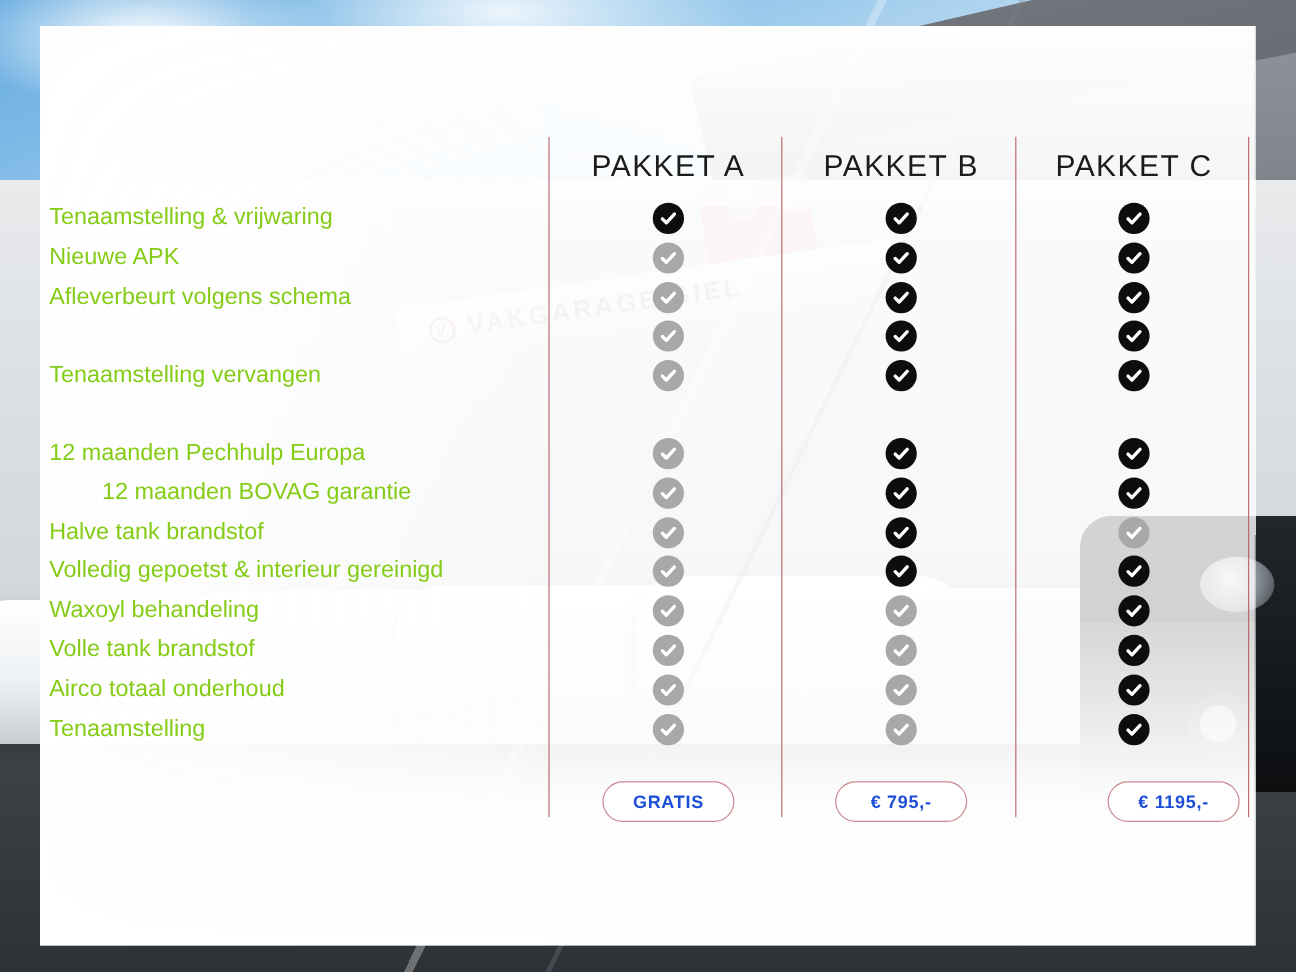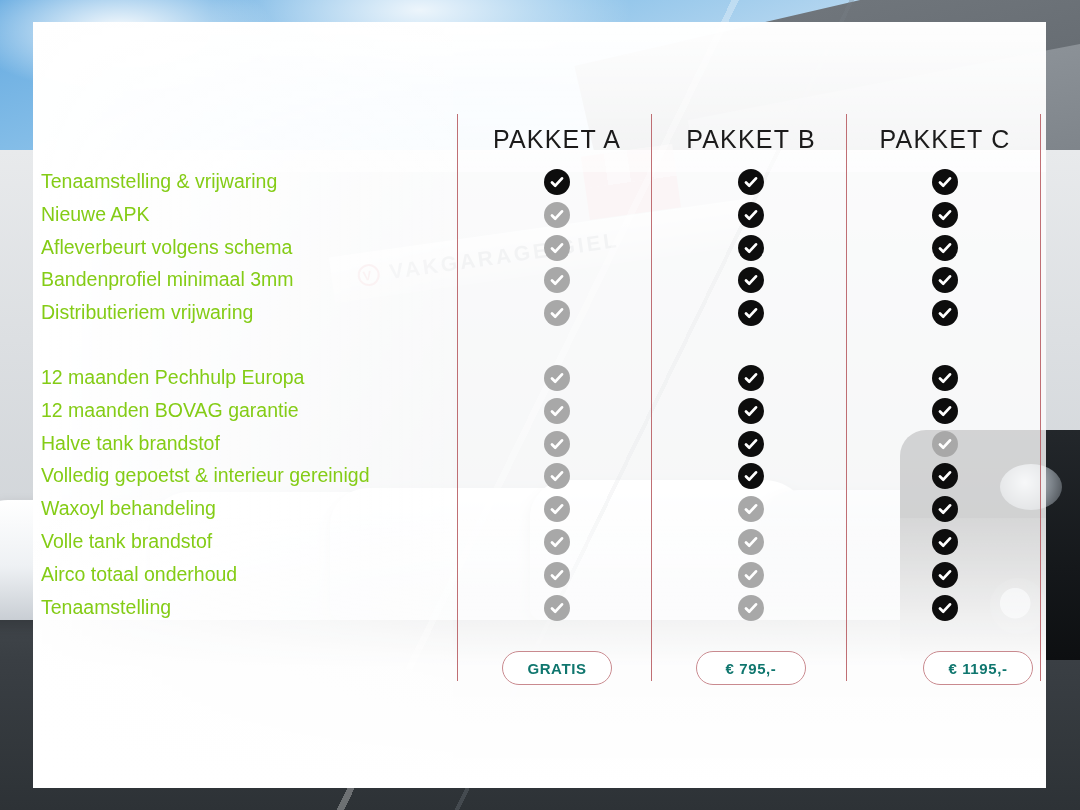--- a/index.html
+++ b/index.html
@@ -177,21 +177,21 @@
   .price {
     position:absolute;
     height:34px;
     border:1.3px solid #c98a8f;
     border-radius:18px;
     background:#ffffff;
     display:flex; align-items:center; justify-content:center;
     font-size:15px;
     font-weight:bold;
     letter-spacing:.6px;
-    color:#0f766e;
+    color:#1d4ed8;
     white-space:nowrap;
   }
 </style>
 </head>
 <body>
 
 <div id="stage">
 
   <div class="bg">
     <div class="bg-sky"></div>
@@ -270,37 +270,36 @@
       <div class="mark on" style="left: 738px; top: 234.6px;">
         <svg viewBox="0 0 24 24" aria-hidden="true">
           <path d="M4.5 12.6 L9.4 17.5 L19.5 6.6" fill="none" stroke="#ffffff" stroke-width="4.2" stroke-linecap="round" stroke-linejoin="round"></path>
         </svg>
       </div>
       <div class="mark on" style="left: 932px; top: 234.6px;">
         <svg viewBox="0 0 24 24" aria-hidden="true">
           <path d="M4.5 12.6 L9.4 17.5 L19.5 6.6" fill="none" stroke="#ffffff" stroke-width="4.2" stroke-linecap="round" stroke-linejoin="round"></path>
         </svg>
       </div>
-      <div class="feat" style="top: 270.4px;">Bandenprofiel minimaal 3mm</div>
       <div class="mark off" style="left: 544px; top: 267.4px;">
         <svg viewBox="0 0 24 24" aria-hidden="true">
           <path d="M4.5 12.6 L9.4 17.5 L19.5 6.6" fill="none" stroke="#ffffff" stroke-width="4.2" stroke-linecap="round" stroke-linejoin="round"></path>
         </svg>
       </div>
       <div class="mark on" style="left: 738px; top: 267.4px;">
         <svg viewBox="0 0 24 24" aria-hidden="true">
           <path d="M4.5 12.6 L9.4 17.5 L19.5 6.6" fill="none" stroke="#ffffff" stroke-width="4.2" stroke-linecap="round" stroke-linejoin="round"></path>
         </svg>
       </div>
       <div class="mark on" style="left: 932px; top: 267.4px;">
         <svg viewBox="0 0 24 24" aria-hidden="true">
           <path d="M4.5 12.6 L9.4 17.5 L19.5 6.6" fill="none" stroke="#ffffff" stroke-width="4.2" stroke-linecap="round" stroke-linejoin="round"></path>
         </svg>
       </div>
-      <div class="feat" style="top: 303.2px;">Distributieriem vrijwaring</div>
+      <div class="feat" style="top: 303.2px;">Tenaamstelling vervangen</div>
       <div class="mark off" style="left: 544px; top: 300.2px;">
         <svg viewBox="0 0 24 24" aria-hidden="true">
           <path d="M4.5 12.6 L9.4 17.5 L19.5 6.6" fill="none" stroke="#ffffff" stroke-width="4.2" stroke-linecap="round" stroke-linejoin="round"></path>
         </svg>
       </div>
       <div class="mark on" style="left: 738px; top: 300.2px;">
         <svg viewBox="0 0 24 24" aria-hidden="true">
           <path d="M4.5 12.6 L9.4 17.5 L19.5 6.6" fill="none" stroke="#ffffff" stroke-width="4.2" stroke-linecap="round" stroke-linejoin="round"></path>
         </svg>
       </div>
@@ -318,21 +317,21 @@
       <div class="mark on" style="left: 738px; top: 365px;">
         <svg viewBox="0 0 24 24" aria-hidden="true">
           <path d="M4.5 12.6 L9.4 17.5 L19.5 6.6" fill="none" stroke="#ffffff" stroke-width="4.2" stroke-linecap="round" stroke-linejoin="round"></path>
         </svg>
       </div>
       <div class="mark on" style="left: 932px; top: 365px;">
         <svg viewBox="0 0 24 24" aria-hidden="true">
           <path d="M4.5 12.6 L9.4 17.5 L19.5 6.6" fill="none" stroke="#ffffff" stroke-width="4.2" stroke-linecap="round" stroke-linejoin="round"></path>
         </svg>
       </div>
-      <div class="feat" style="top: 400.8px;">12 maanden BOVAG garantie</div>
+      <div class="feat" style="top: 400.8px; margin-left: 44px;">12 maanden BOVAG garantie</div>
       <div class="mark off" style="left: 544px; top: 397.8px;">
         <svg viewBox="0 0 24 24" aria-hidden="true">
           <path d="M4.5 12.6 L9.4 17.5 L19.5 6.6" fill="none" stroke="#ffffff" stroke-width="4.2" stroke-linecap="round" stroke-linejoin="round"></path>
         </svg>
       </div>
       <div class="mark on" style="left: 738px; top: 397.8px;">
         <svg viewBox="0 0 24 24" aria-hidden="true">
           <path d="M4.5 12.6 L9.4 17.5 L19.5 6.6" fill="none" stroke="#ffffff" stroke-width="4.2" stroke-linecap="round" stroke-linejoin="round"></path>
         </svg>
       </div>

